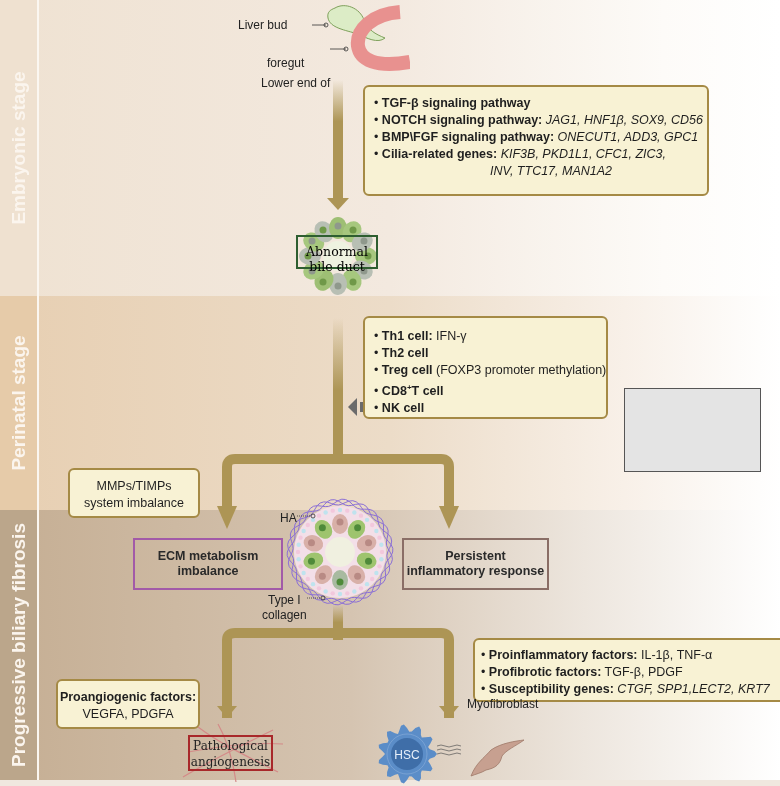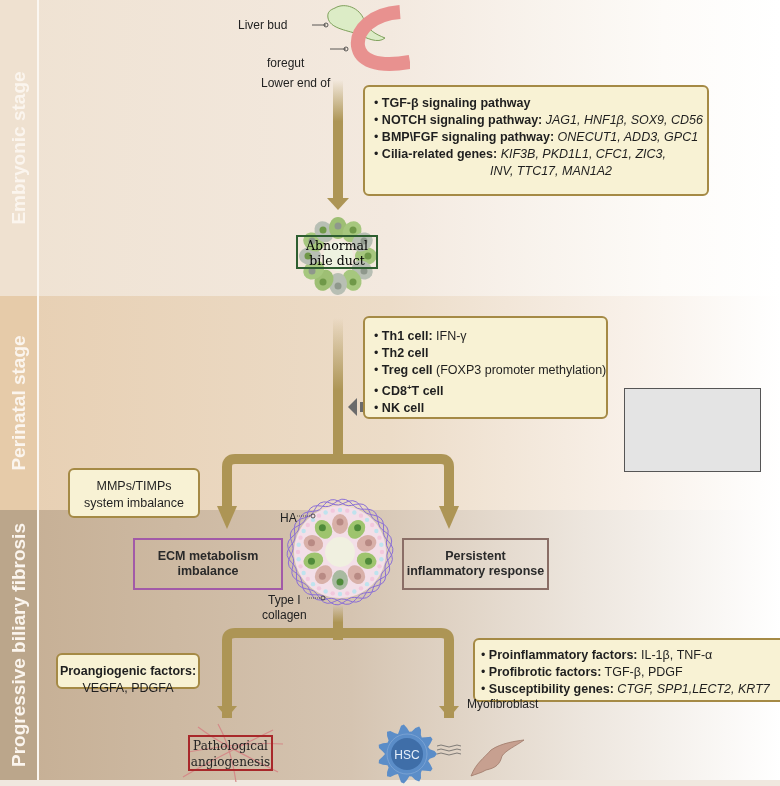--- a/index.html
+++ b/index.html
@@ -140,21 +140,21 @@
       <circle cx="24.999999999999986" cy="14.019237886466847" r="3.5" fill="#6f9848"></circle>
       <ellipse cx="39.99999999999999" cy="12" rx="9" ry="11" transform="rotate(360 39.99999999999999 12)" fill="#9ebf74"></ellipse>
       <circle cx="39.99999999999999" cy="10" r="3.5" fill="#8f988c"></circle>
       <ellipse cx="54" cy="15.751288694035718" rx="9" ry="11" transform="rotate(390 54 15.751288694035718)" fill="#a6c77e"></ellipse>
       <circle cx="55" cy="14.019237886466843" r="3.5" fill="#6f9848"></circle>
       <ellipse cx="64.24871130596428" cy="25.999999999999986" rx="9" ry="11" transform="rotate(420 64.24871130596428 25.999999999999986)" fill="#b8bfb4"></ellipse>
       <circle cx="65.98076211353316" cy="24.999999999999986" r="3.5" fill="#8f988c"></circle>
       <circle cx="40" cy="40" r="15" fill="#eef2e0"></circle>
     </g>
 </svg>
-<div style="position:absolute;left:296px;top:235px;width:82px;height:34px;border:2px solid #2e5e30;box-sizing:border-box;text-align:center;font-size:12.5px;line-height:15px;padding-top:1px;" class="serif">
+<div style="position:absolute;left:296px;top:235px;width:82px;height:34px;border:2px solid #2e5e30;box-sizing:border-box;text-align:center;font-size:12.5px;line-height:15px;padding-top:7px;" class="serif">
   <div>Abnormal</div>
   <div>bile duct</div>
 </div>
 
 <div class="box" style="left:363px;top:85px;width:346px;height:111px;padding:8px 0 0 9px;" id="sigbox">
     <div class="row"><span>• </span><span class="b">TGF-β signaling pathway</span><span class="i"></span></div>
     <div class="row"><span>• </span><span class="b">NOTCH signaling pathway:</span><span class="i"> JAG1, HNF1β, SOX9, CD56</span></div>
     <div class="row"><span>• </span><span class="b">BMP\FGF signaling pathway:</span><span class="i"> ONECUT1, ADD3, GPC1</span></div>
     <div class="row"><span>• </span><span class="b">Cilia-related genes:</span><span class="i"> KIF3B, PKD1L1, CFC1, ZIC3,</span></div>
     <div class="row" style="padding-left: 116px;"><span class="i">INV, TTC17, MAN1A2</span></div>
@@ -256,21 +256,21 @@
     <line x1="0" y1="4" x2="14" y2="4" stroke="#333" stroke-width="0.8" stroke-dasharray="1,1"></line>
     <circle cx="16" cy="4" r="2" fill="none" stroke="#333" stroke-width="0.8"></circle>
   </svg>
 <div class="plain" style="left:268px;top:593px;">Type I</div>
 <div class="plain" style="left:262px;top:608px;">collagen</div>
 <svg width="20" height="8" style="position:absolute;left:307px;top:594px;">
     <line x1="0" y1="4" x2="14" y2="4" stroke="#333" stroke-width="0.8" stroke-dasharray="1,1"></line>
     <circle cx="16" cy="4" r="2" fill="none" stroke="#333" stroke-width="0.8"></circle>
   </svg>
 
-<div class="box" style="left:56px;top:653px;width:144px;height:36px;text-align:center;padding-top:8px;">
+<div class="box" style="left:56px;top:679px;width:144px;height:50px;text-align:center;padding-top:8px;">
   <div class="row b">Proangiogenic factors:</div>
   <div class="row">VEGFA, PDGFA</div>
 </div>
 
 <div class="box" style="left:473px;top:638px;width:334px;height:64px;padding:7px 0 12px 6px;" id="facbox">
     <div class="row"><span>• </span><span class="b">Proinflammatory factors:</span><span class=""> IL-1β, TNF-α</span></div>
     <div class="row"><span>• </span><span class="b">Profibrotic factors:</span><span class=""> TGF-β, PDGF</span></div>
     <div class="row"><span>• </span><span class="b">Susceptibility genes:</span><span class="i"> CTGF, SPP1,LECT2, KRT7</span></div>
   </div>
 

